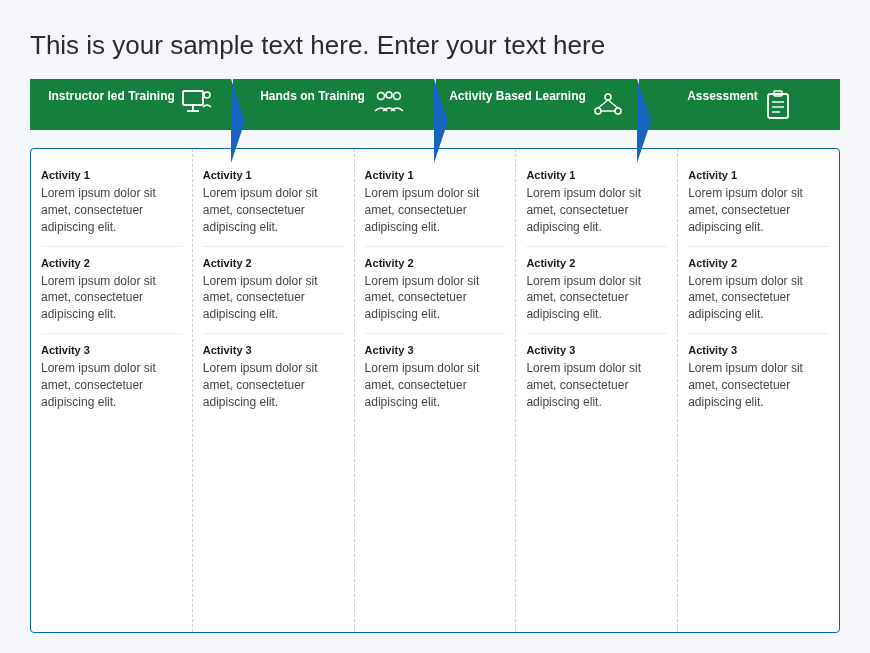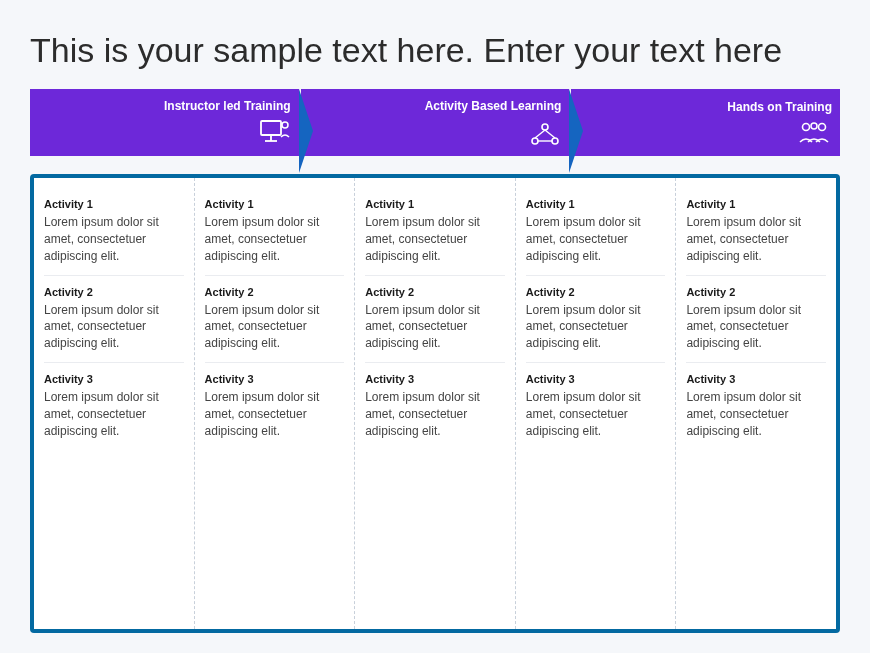--- a/index.html
+++ b/index.html
@@ -13,42 +13,41 @@
     .slide {
       width: 870px;
       height: 653px;
       background: #f5f7fa;
       padding: 30px 30px 20px 30px;
       display: flex;
       flex-direction: column;
       gap: 18px;
     }
     .title {
-      font-size: 34px;
+      font-size: 26px;
       color: #2c2c2c;
       font-weight: 400;
       line-height: 1.2;
     }
     
     .header-row {
       display: flex;
       width: 100%;
       background: transparent;
       gap: 0;
     }
     .header-cell {
-      background: #6d28d9;
+      background: #15803d;
       color: #fff;
       text-align: center;
       padding: 10px 8px 6px 8px;
       flex: 1;
       position: relative;
       display: flex;
-      flex-direction: column;
-      align-items: flex-end;
+      align-items: flex-start;
       justify-content: center;
       gap: 6px;
     }
     
     .header-cell:not(:last-child)::after {
       content: '';
       position: absolute;
       right: -14px;
       top: 0;
       width: 0;
@@ -69,21 +68,21 @@
     .header-icon {
       font-size: 20px;
       line-height: 1;
     }
     
     .content-area {
       display: flex;
       gap: 0;
       flex: 1;
       background: #fff;
-      border: 4px solid #0369a1;
+      border: 1px solid #0369a1;
       border-radius: 4px;
       overflow: hidden;
     }
     .content-col {
       flex: 1;
       border-right: 1px dashed #c8d0da;
       padding: 10px 10px;
       display: flex;
       flex-direction: column;
       gap: 0;
@@ -119,42 +118,52 @@
 
   <div class="header-row" id="header-row">
       <div class="header-cell">
         <div class="header-cell-title">Instructor led Training</div>
         <div class="header-icon"><svg width="32" height="28" viewBox="0 0 32 28" fill="none" xmlns="http://www.w3.org/2000/svg">
     <rect x="2" y="2" width="20" height="14" rx="1" stroke="white" stroke-width="1.8" fill="none"></rect>
     <line x1="12" y1="16" x2="12" y2="22" stroke="white" stroke-width="1.8"></line>
     <line x1="6" y1="22" x2="18" y2="22" stroke="white" stroke-width="1.8"></line>
     <circle cx="26" cy="6" r="3" stroke="white" stroke-width="1.5" fill="none"></circle>
     <path d="M22 18 Q26 14 30 18" stroke="white" stroke-width="1.5" fill="none"></path>
+  </svg></div>
+      </div>
+      <div class="header-cell">
+        <div class="header-cell-title">Hands on Training</div>
+        <div class="header-icon"><svg width="36" height="26" viewBox="0 0 36 26" fill="none" xmlns="http://www.w3.org/2000/svg">
+    <circle cx="10" cy="7" r="3.5" stroke="white" stroke-width="1.6" fill="none"></circle>
+    <path d="M4 22 Q10 16 16 22" stroke="white" stroke-width="1.6" fill="none"></path>
+    <circle cx="26" cy="7" r="3.5" stroke="white" stroke-width="1.6" fill="none"></circle>
+    <path d="M20 22 Q26 16 32 22" stroke="white" stroke-width="1.6" fill="none"></path>
+    <circle cx="18" cy="6" r="3" stroke="white" stroke-width="1.5" fill="none"></circle>
+    <path d="M12 22 Q18 16 24 22" stroke="white" stroke-width="1.5" fill="none"></path>
   </svg></div>
       </div>
       <div class="header-cell">
         <div class="header-cell-title">Activity Based Learning</div>
         <div class="header-icon"><svg width="32" height="28" viewBox="0 0 32 28" fill="none" xmlns="http://www.w3.org/2000/svg">
     <circle cx="16" cy="8" r="3" stroke="white" stroke-width="1.6" fill="none"></circle>
     <circle cx="6" cy="22" r="3" stroke="white" stroke-width="1.6" fill="none"></circle>
     <circle cx="26" cy="22" r="3" stroke="white" stroke-width="1.6" fill="none"></circle>
     <line x1="16" y1="11" x2="6" y2="19" stroke="white" stroke-width="1.4"></line>
     <line x1="16" y1="11" x2="26" y2="19" stroke="white" stroke-width="1.4"></line>
     <line x1="9" y1="22" x2="23" y2="22" stroke="white" stroke-width="1.4"></line>
   </svg></div>
       </div>
       <div class="header-cell">
-        <div class="header-cell-title">Hands on Training</div>
-        <div class="header-icon"><svg width="36" height="26" viewBox="0 0 36 26" fill="none" xmlns="http://www.w3.org/2000/svg">
-    <circle cx="10" cy="7" r="3.5" stroke="white" stroke-width="1.6" fill="none"></circle>
-    <path d="M4 22 Q10 16 16 22" stroke="white" stroke-width="1.6" fill="none"></path>
-    <circle cx="26" cy="7" r="3.5" stroke="white" stroke-width="1.6" fill="none"></circle>
-    <path d="M20 22 Q26 16 32 22" stroke="white" stroke-width="1.6" fill="none"></path>
-    <circle cx="18" cy="6" r="3" stroke="white" stroke-width="1.5" fill="none"></circle>
-    <path d="M12 22 Q18 16 24 22" stroke="white" stroke-width="1.5" fill="none"></path>
+        <div class="header-cell-title">Assessment</div>
+        <div class="header-icon"><svg width="28" height="32" viewBox="0 0 28 32" fill="none" xmlns="http://www.w3.org/2000/svg">
+    <rect x="4" y="5" width="20" height="24" rx="2" stroke="white" stroke-width="1.8" fill="none"></rect>
+    <rect x="10" y="2" width="8" height="5" rx="1" stroke="white" stroke-width="1.5" fill="none"></rect>
+    <line x1="8" y1="13" x2="20" y2="13" stroke="white" stroke-width="1.4"></line>
+    <line x1="8" y1="18" x2="20" y2="18" stroke="white" stroke-width="1.4"></line>
+    <line x1="8" y1="23" x2="16" y2="23" stroke="white" stroke-width="1.4"></line>
   </svg></div>
       </div>
     </div>
 
   <div class="content-area" id="content-area">
       <div class="content-col">
         <div class="activity-block">
           <div class="activity-title">Activity 1</div>
           <div class="activity-text">Lorem ipsum dolor sit amet, consectetuer adipiscing elit.</div>
         </div>

